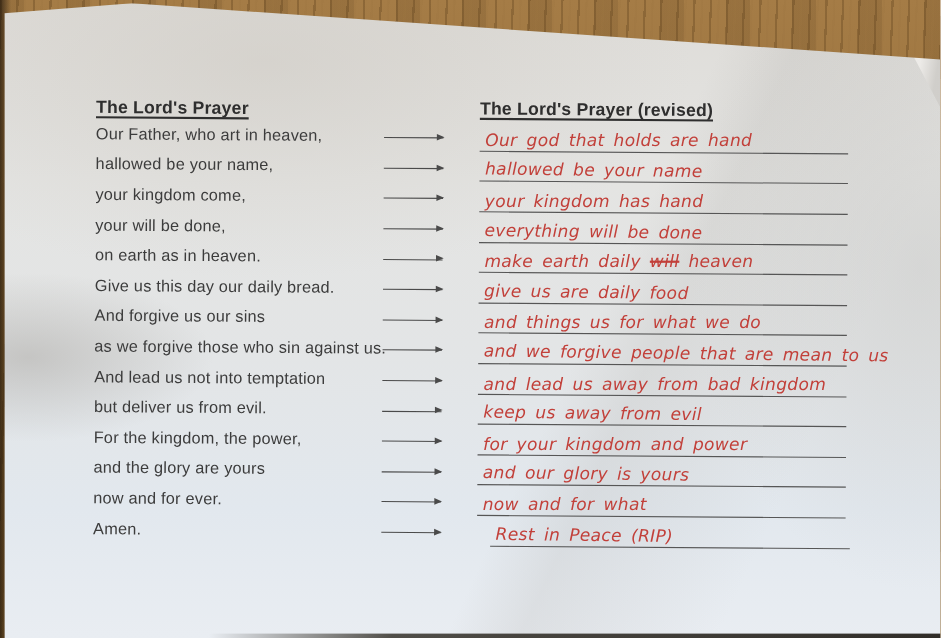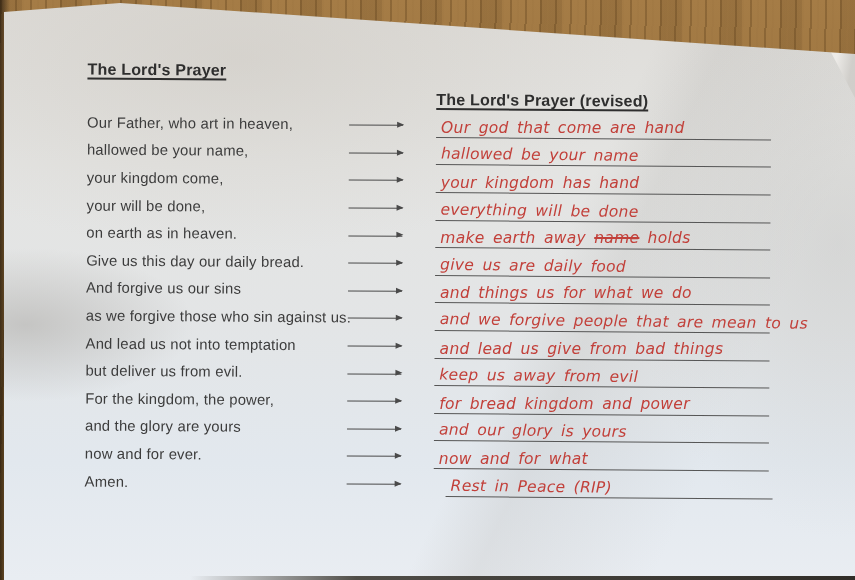--- a/index.html
+++ b/index.html
@@ -42,21 +42,21 @@
   .table-edge-shadow{
     position:absolute;left:190px;right:0;bottom:0;height:4px;z-index:5;
     background:linear-gradient(90deg,rgba(42,38,30,0),rgba(42,38,30,.8) 25%,rgba(28,24,18,.9));
   }
   .content{position:absolute;inset:0;transform:rotate(.4deg);transform-origin:0 0;}
   .title{
     position:absolute;font-weight:bold;font-size:16px;color:#2e2e2e;
     text-decoration:underline;text-underline-offset:3px;text-decoration-thickness:1.5px;
     letter-spacing:.2px;
   }
-  .left-title{left:88px;top:60px;}
+  .left-title{left:88px;top:89px;}
   .right-title{left:437px;top:88px;}
   .rows{position:absolute;left:88px;top:108px;right:0;}
   .row{display:flex;align-items:center;height:27.6px;}
   .printed{
     width:262px;flex:0 0 262px;font-size:14.8px;color:#3c3c3c;
     letter-spacing:.2px;white-space:nowrap;
   }
   .arrow{
     position:relative;width:54px;flex:0 0 54px;height:0;
     border-top:1.2px solid #4a4a4a;margin-top:2px;
@@ -89,21 +89,21 @@
   <div class="paper">
     <div class="curl"></div>
     <div class="content">
       <div class="title left-title">The Lord's Prayer</div>
       <div class="title right-title">The Lord's Prayer (revised)</div>
       <div class="rows" id="rows">
           <div class="row">
             <span class="printed">Our Father, who art in heaven,</span>
             <div class="arrow"></div>
             <div class="hand-cell">
-              <span class="hand">Our god that come are hand</span>
+              <span class="hand">Our god that holds are hand</span>
             </div>
           </div>
           <div class="row">
             <span class="printed">hallowed be your name,</span>
             <div class="arrow"></div>
             <div class="hand-cell">
               <span class="hand">hallowed be your name</span>
             </div>
           </div>
           <div class="row">
@@ -117,21 +117,21 @@
             <span class="printed">your will be done,</span>
             <div class="arrow"></div>
             <div class="hand-cell">
               <span class="hand">everything will be done</span>
             </div>
           </div>
           <div class="row">
             <span class="printed">on earth as in heaven.</span>
             <div class="arrow"></div>
             <div class="hand-cell">
-              <span class="hand"><span>make earth away </span><span class="struck">name</span><span> holds</span></span>
+              <span class="hand"><span>make earth daily </span><span class="struck">will</span><span> heaven</span></span>
             </div>
           </div>
           <div class="row">
             <span class="printed">Give us this day our daily bread.</span>
             <div class="arrow"></div>
             <div class="hand-cell">
               <span class="hand">give us are daily food</span>
             </div>
           </div>
           <div class="row">
@@ -145,35 +145,35 @@
             <span class="printed">as we forgive those who sin against us.</span>
             <div class="arrow"></div>
             <div class="hand-cell">
               <span class="hand">and we forgive people that are mean to us</span>
             </div>
           </div>
           <div class="row">
             <span class="printed">And lead us not into temptation</span>
             <div class="arrow"></div>
             <div class="hand-cell">
-              <span class="hand">and lead us give from bad things</span>
+              <span class="hand">and lead us away from bad kingdom</span>
             </div>
           </div>
           <div class="row">
             <span class="printed">but deliver us from evil.</span>
             <div class="arrow"></div>
             <div class="hand-cell">
               <span class="hand">keep us away from evil</span>
             </div>
           </div>
           <div class="row">
             <span class="printed">For the kingdom, the power,</span>
             <div class="arrow"></div>
             <div class="hand-cell">
-              <span class="hand">for bread kingdom and power</span>
+              <span class="hand">for your kingdom and power</span>
             </div>
           </div>
           <div class="row">
             <span class="printed">and the glory are yours</span>
             <div class="arrow"></div>
             <div class="hand-cell">
               <span class="hand">and our glory is yours</span>
             </div>
           </div>
           <div class="row">

